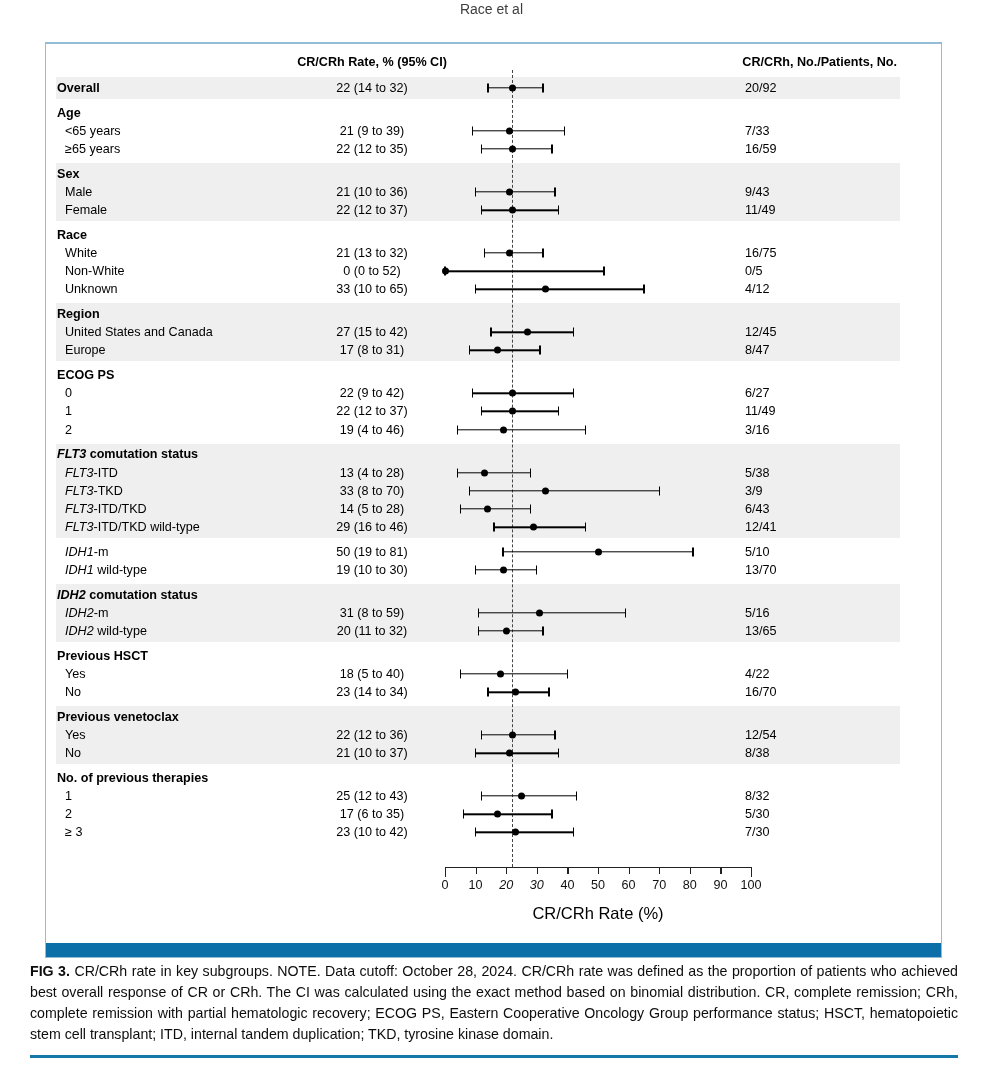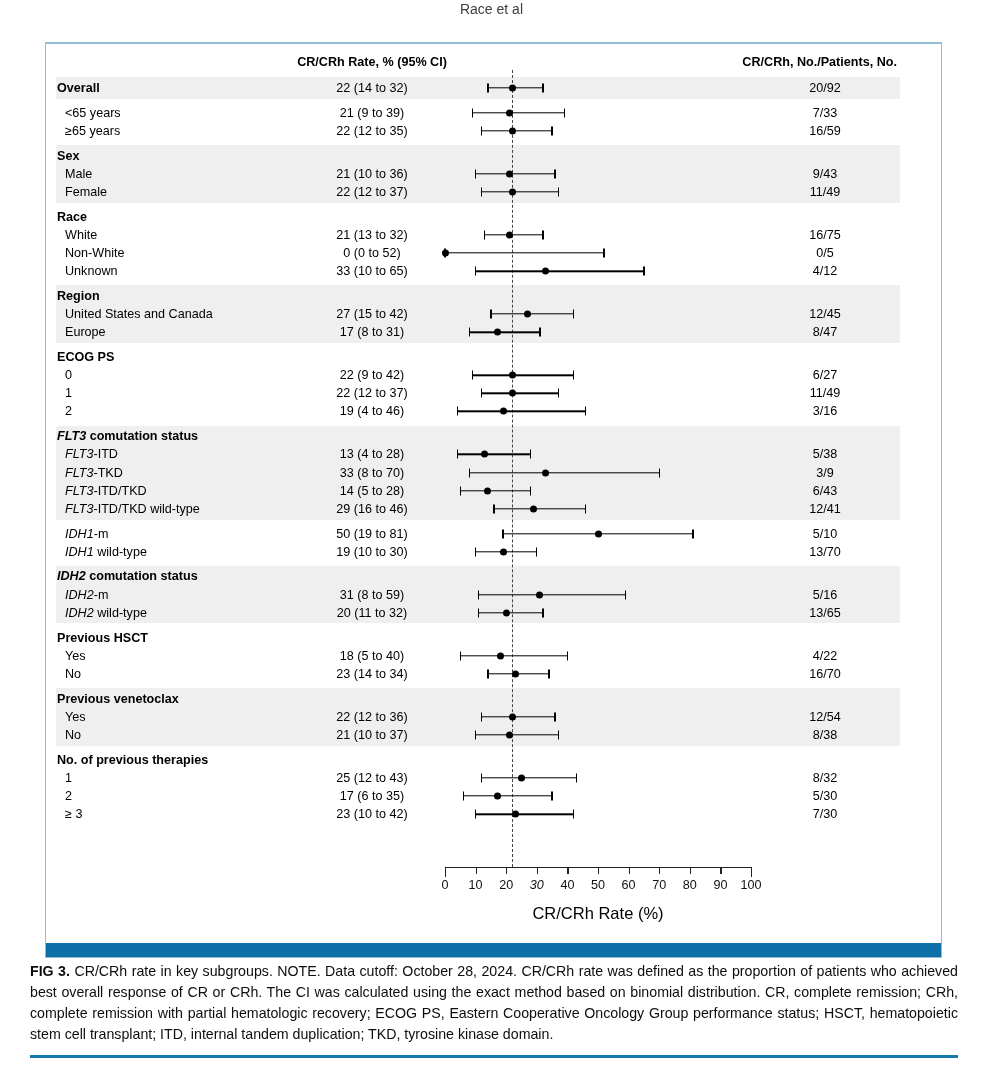--- a/index.html
+++ b/index.html
@@ -11,21 +11,21 @@
   .col-head-left{left:206px;width:240px;text-align:center;}
   .col-head-right{left:600px;width:251px;text-align:right;}
   .rows{position:absolute;left:0;top:33.4px;width:100%;}
   .section{position:relative;padding:1.5px 0;margin-bottom:3.5px;}
   .band{position:absolute;left:10px;right:41px;top:0;bottom:0;background:#efefef;z-index:0;}
   .row{position:relative;height:18.2px;z-index:2;}
   .row-label{position:absolute;top:50%;transform:translateY(-50%);font-size:12.6px;white-space:nowrap;}
   .header-label{left:11px;font-weight:bold;}
   .item-label{left:19px;}
   .est-text{position:absolute;left:246px;width:160px;text-align:center;top:50%;transform:translateY(-50%);font-size:12.6px;white-space:nowrap;}
-  .cnt-text{position:absolute;left:699px;width:160px;text-align:center;top:50%;transform:translateY(-50%);font-size:12.6px;white-space:nowrap;}
+  .cnt-text{position:absolute;left:699px;width:160px;top:50%;transform:translateY(-50%);font-size:12.6px;white-space:nowrap;}
   .ci-line{position:absolute;height:1.4px;background:#000;top:50%;transform:translateY(-50%);}
   .ci-cap{position:absolute;width:1.4px;height:9px;background:#000;top:50%;transform:translateY(-50%);}
   .dot{position:absolute;width:7px;height:7px;border-radius:50%;background:#000;top:50%;transform:translateY(-50%);}
   .dash-line{position:absolute;width:0;border-left:1.2px dashed #444;z-index:1;}
   .axis-layer{position:absolute;left:0;top:0;width:100%;height:100%;z-index:1;}
   .axis-line{position:absolute;height:1.4px;background:#222;}
   .tick{position:absolute;width:1.3px;background:#222;}
   .tick-label{position:absolute;width:34px;text-align:center;font-size:12.6px;color:#111;}
   .axis-title{position:absolute;font-size:16.5px;color:#000;white-space:nowrap;transform:translateX(-50%);}
   .bottom-bar{position:absolute;left:0;bottom:0;width:100%;height:14px;background:#0d6fa8;}
@@ -51,20 +51,23 @@
           <span class="est-text">22 (14 to 32)</span>
           <span class="ci-line" style="left: 441.84px; width: 55.08px;"></span>
           <span class="ci-cap" style="left: 441.14px;"></span>
           <span class="ci-cap" style="left: 496.22px;"></span>
           <span class="dot" style="left: 462.82px;"></span>
           <span class="cnt-text">20/92</span>
         </div>
       </div>
       <div class="section">
         <div class="row">
+          <span class="row-label header-label">Age</span>
+        </div>
+        <div class="row">
           <span class="row-label item-label">&lt;65 years</span>
           <span class="est-text">21 (9 to 39)</span>
           <span class="ci-line" style="left: 426.54px; width: 91.8px;"></span>
           <span class="ci-cap" style="left: 425.84px;"></span>
           <span class="ci-cap" style="left: 517.64px;"></span>
           <span class="dot" style="left: 459.76px;"></span>
           <span class="cnt-text">7/33</span>
         </div>
         <div class="row">
           <span class="row-label item-label">≥65 years</span>
@@ -355,21 +358,21 @@
       </div>
     </div>
   <div class="axis-layer">
     <div class="axis-title" style="left: 552px; top: 860px;">CR/CRh Rate (%)</div>
   <div class="axis-line" style="left: 399px; width: 307.3px; top: 823px;"></div>
       <div class="tick" style="left: 399px; top: 823px; height: 9.5px;"></div>
       <div class="tick-label" style="left: 382px; top: 834px;">0</div>
       <div class="tick" style="left: 429.6px; top: 823px; height: 7px;"></div>
       <div class="tick-label" style="left: 412.6px; top: 834px;">10</div>
       <div class="tick" style="left: 460.2px; top: 823px; height: 7px;"></div>
-      <div class="tick-label" style="left: 443.2px; top: 834px;">20</div>
+      <div class="tick-label" style="left: 443.2px; top: 834px; font-style: italic;">20</div>
       <div class="tick" style="left: 490.8px; top: 823px; height: 7px;"></div>
       <div class="tick-label" style="left: 473.8px; top: 834px; font-style: italic;">30</div>
       <div class="tick" style="left: 521.4px; top: 823px; height: 7px;"></div>
       <div class="tick-label" style="left: 504.4px; top: 834px;">40</div>
       <div class="tick" style="left: 552px; top: 823px; height: 7px;"></div>
       <div class="tick-label" style="left: 535px; top: 834px;">50</div>
       <div class="tick" style="left: 582.6px; top: 823px; height: 7px;"></div>
       <div class="tick-label" style="left: 565.6px; top: 834px;">60</div>
       <div class="tick" style="left: 613.2px; top: 823px; height: 7px;"></div>
       <div class="tick-label" style="left: 596.2px; top: 834px;">70</div>

